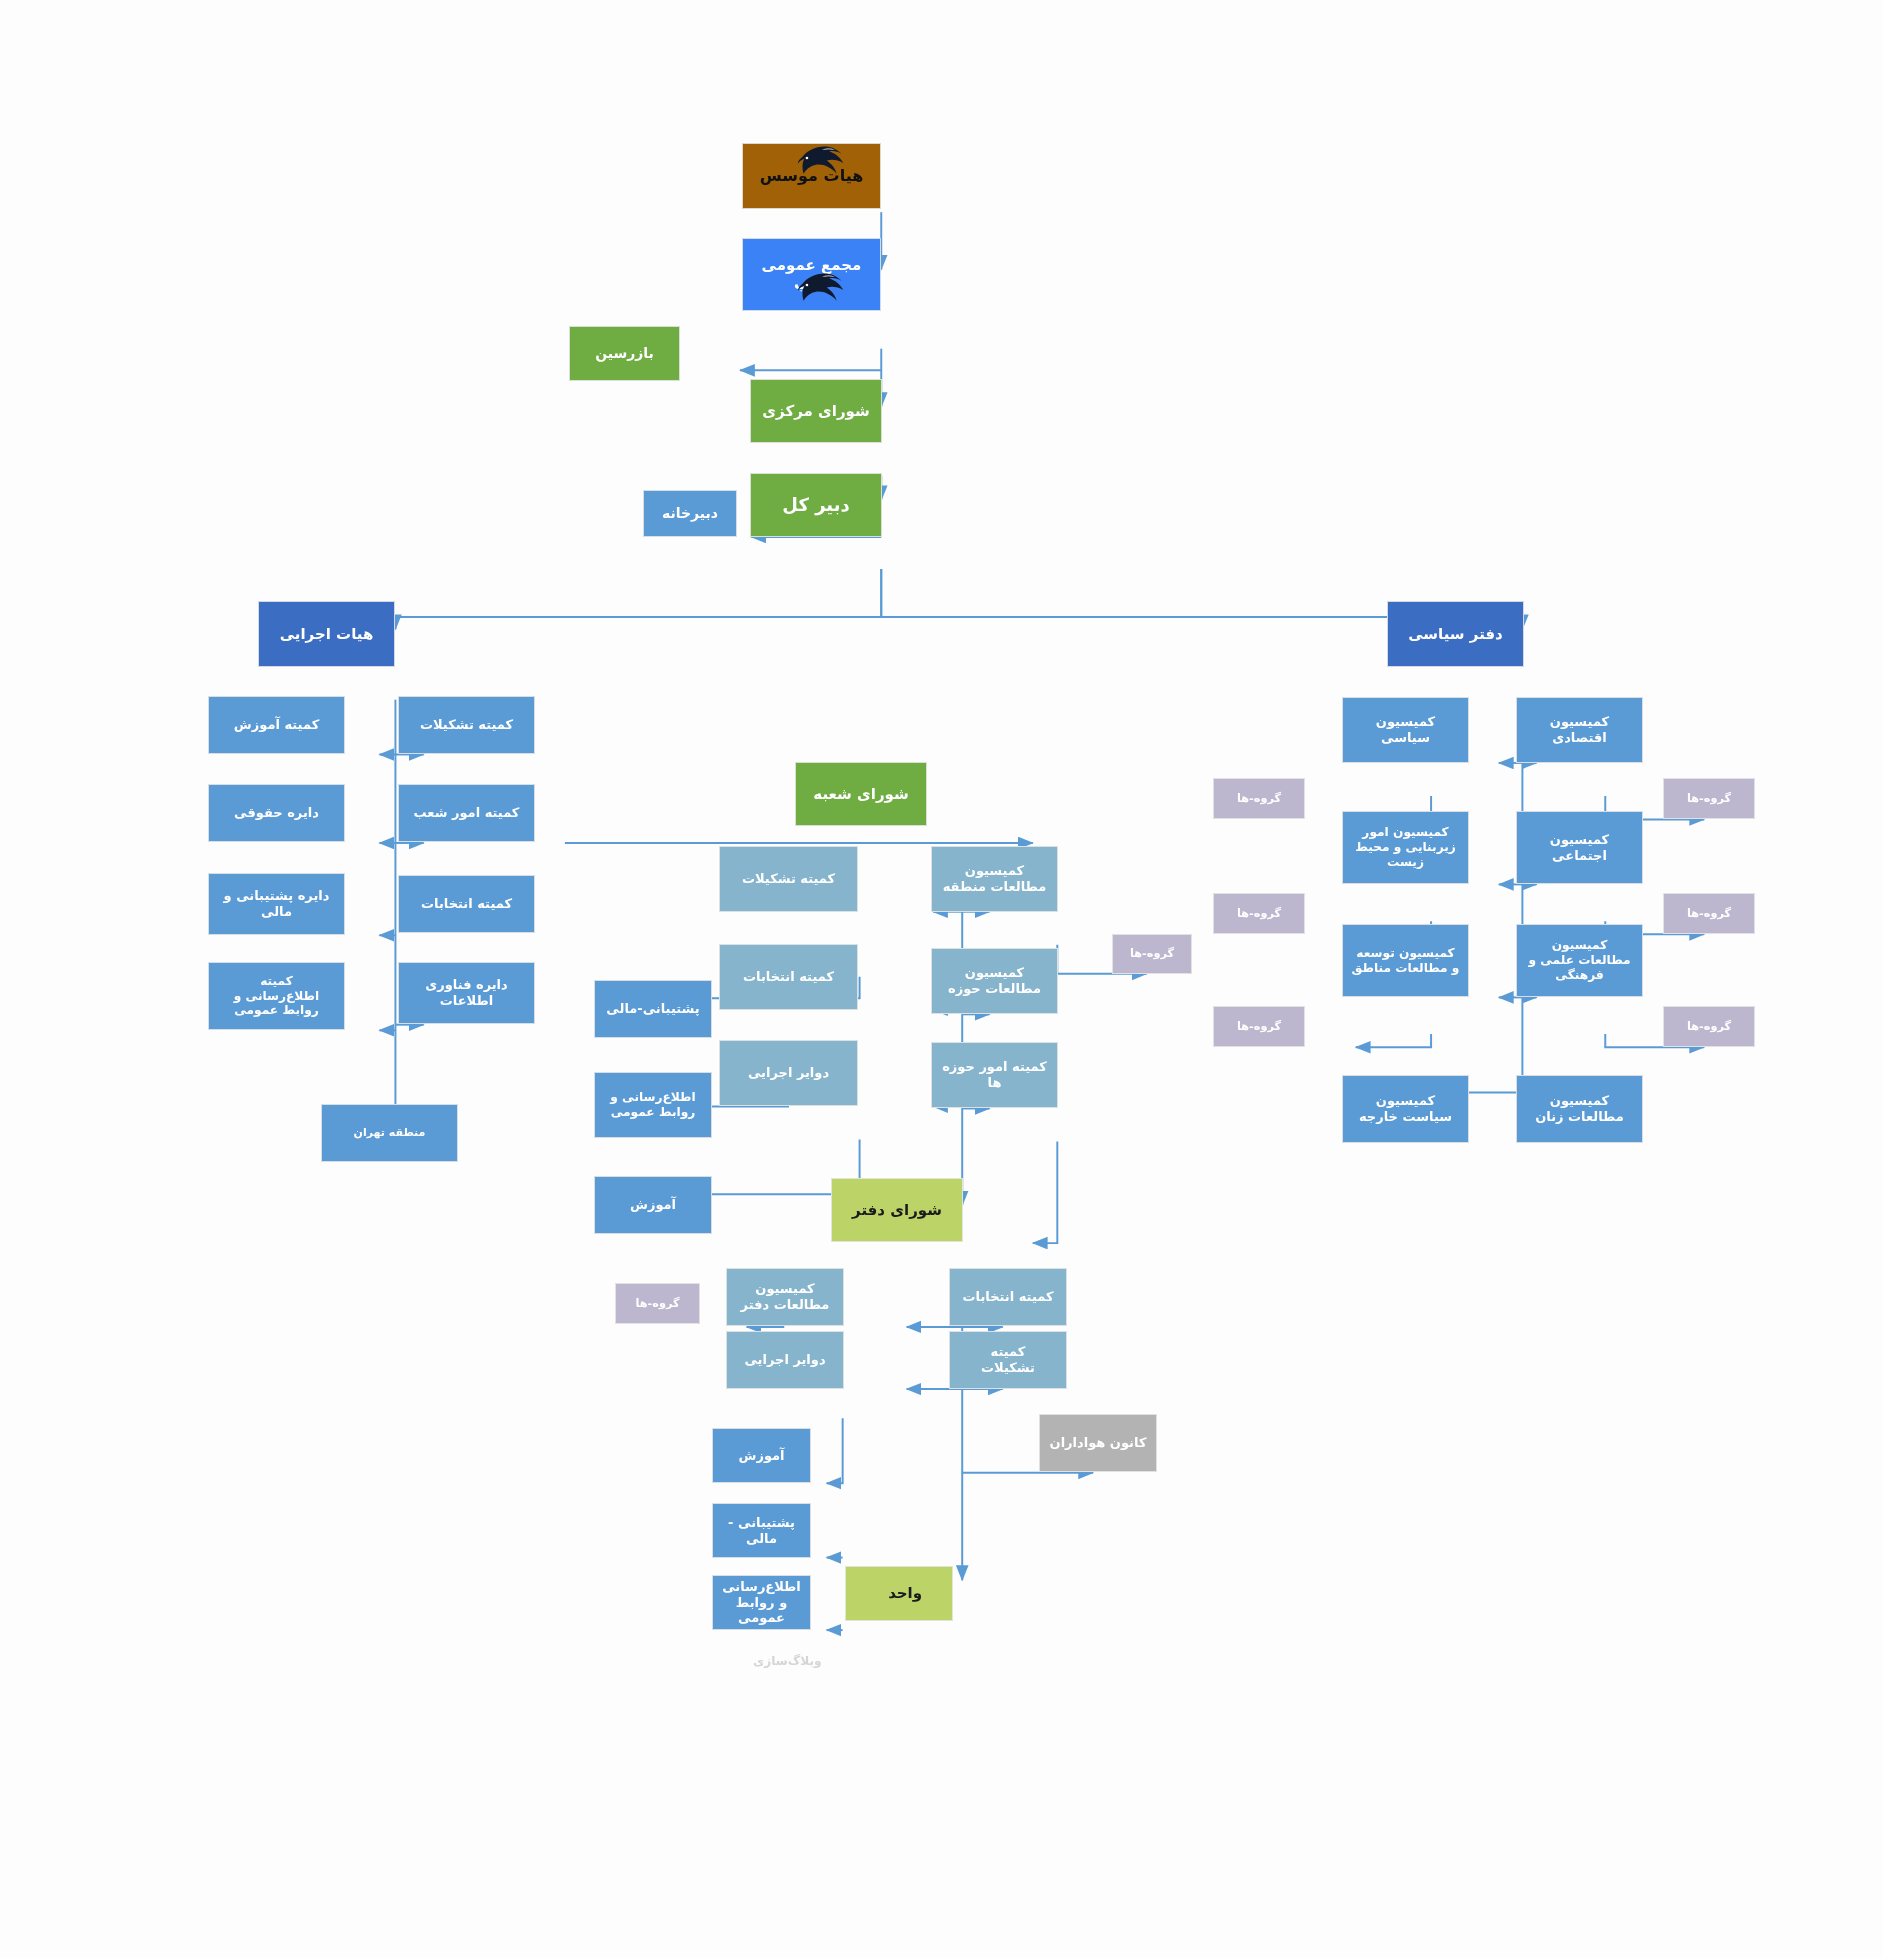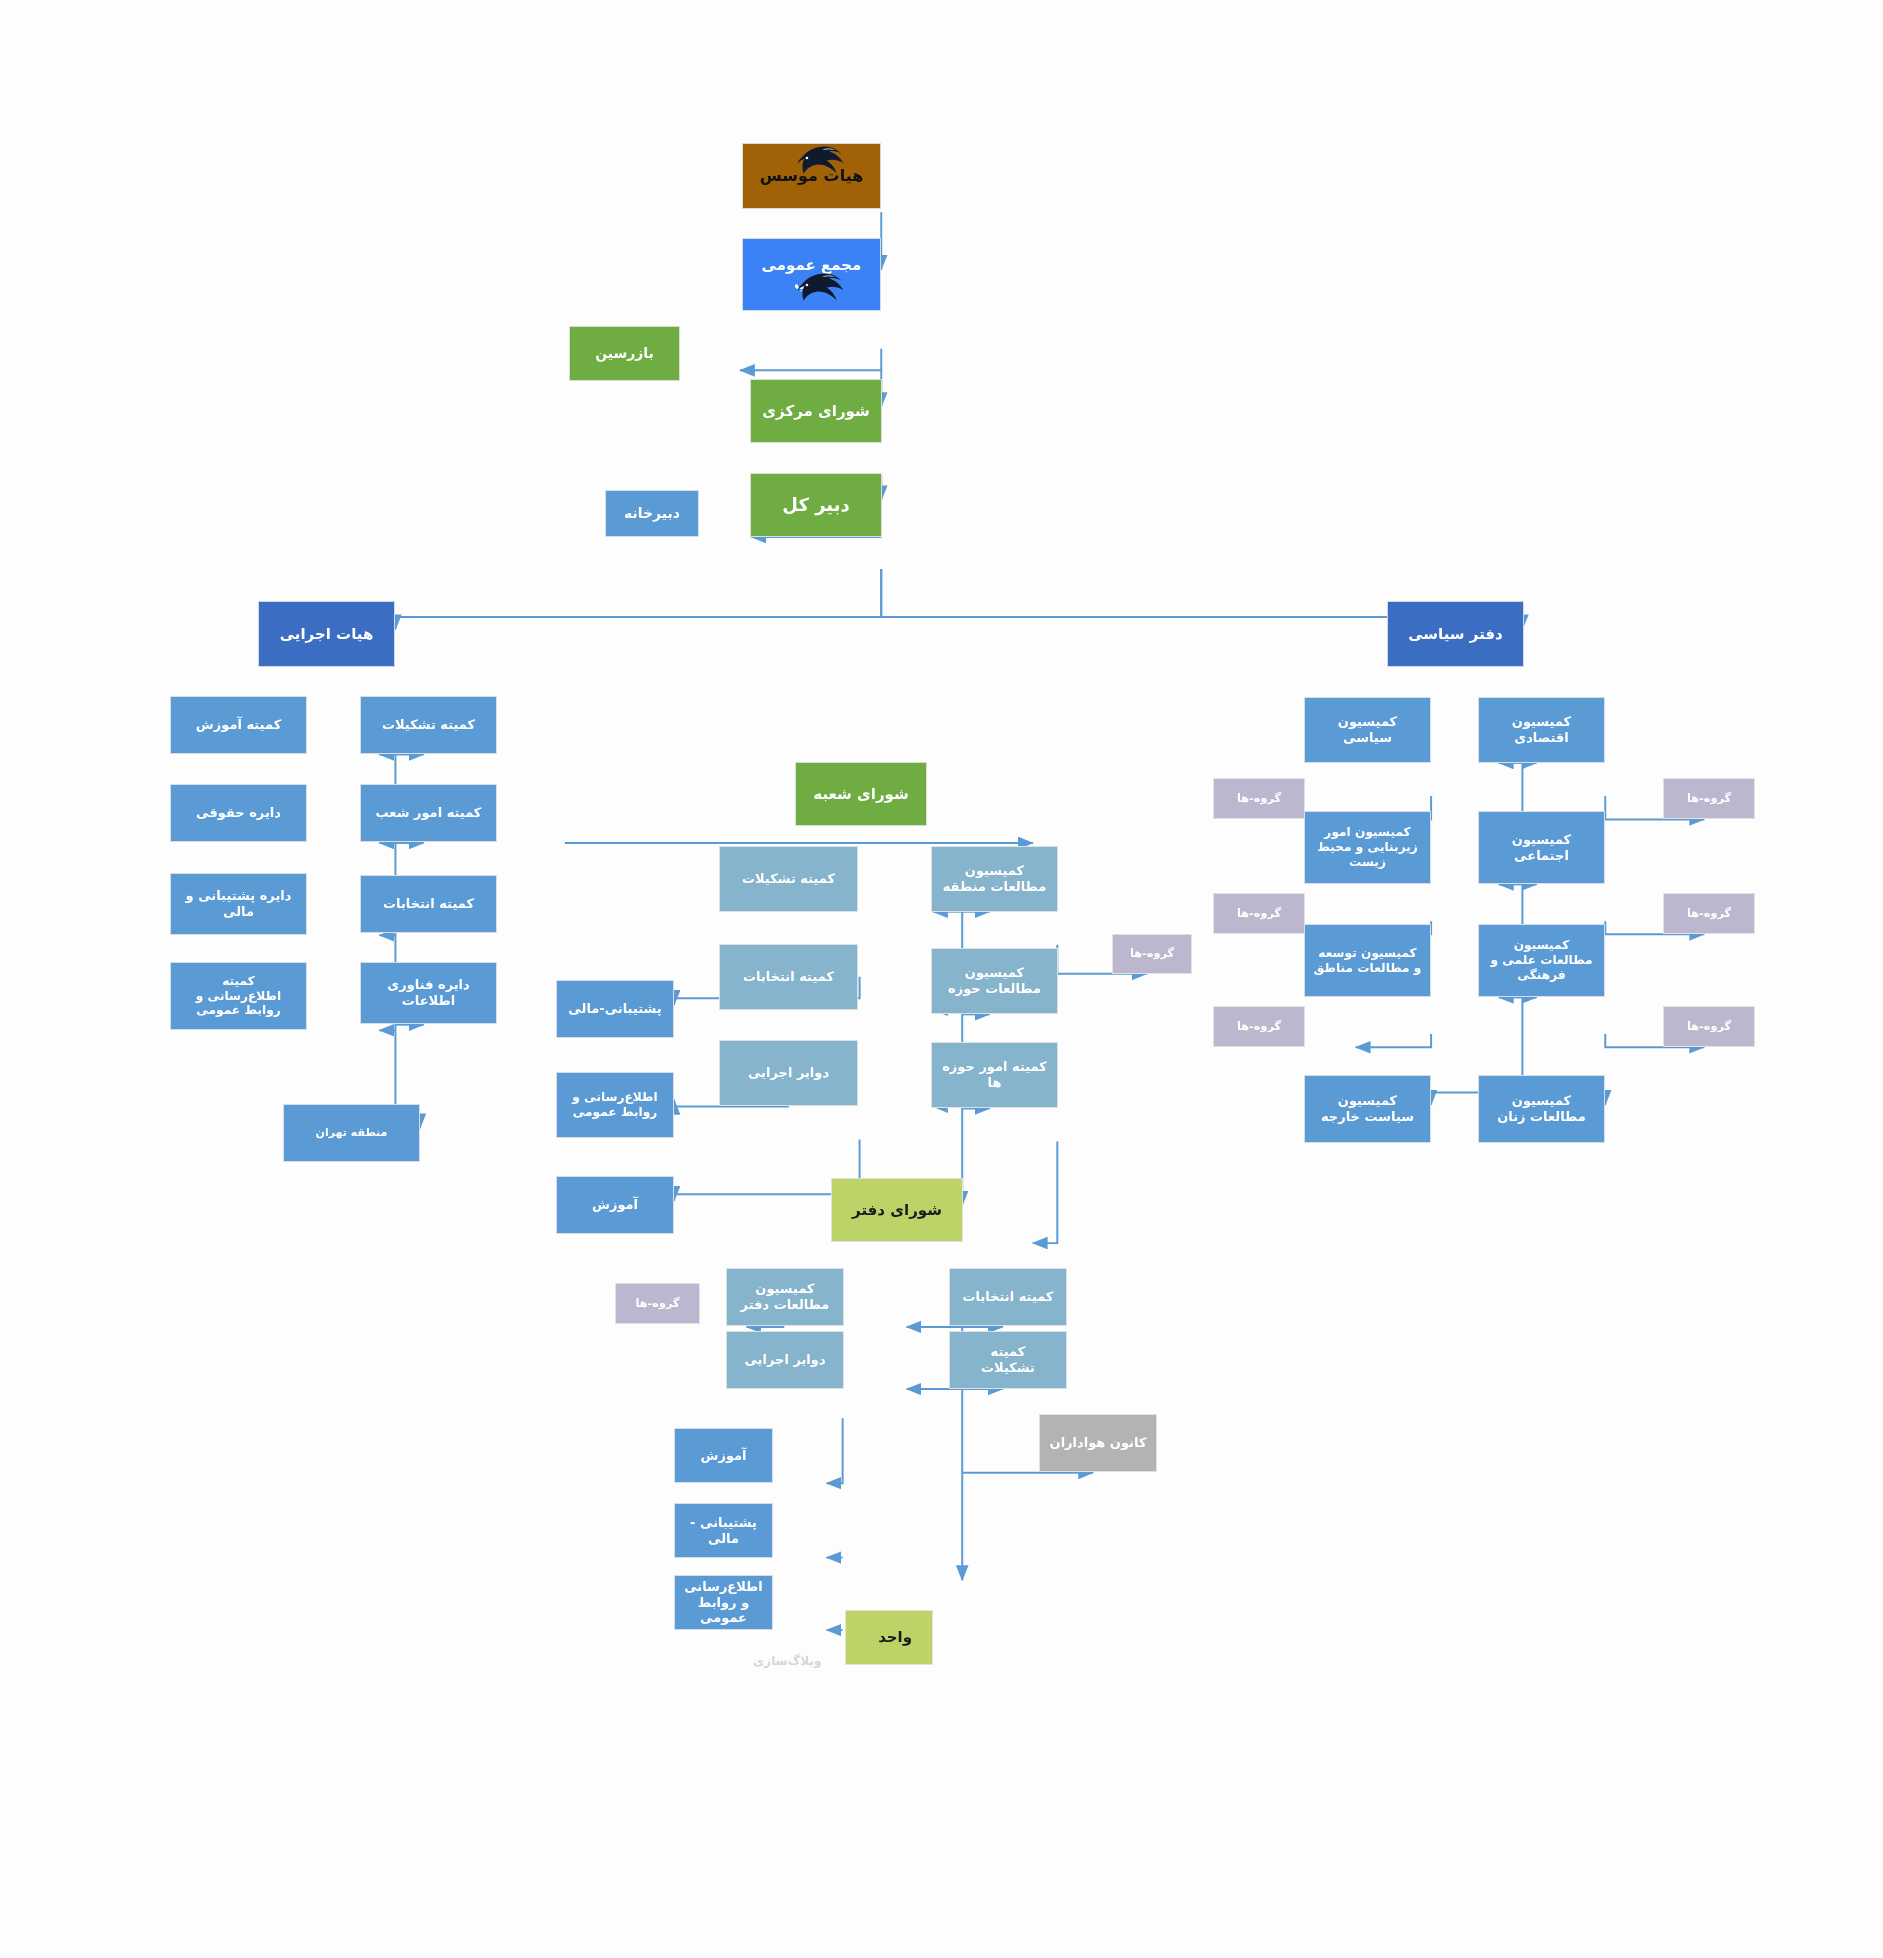--- a/index.html
+++ b/index.html
@@ -28,21 +28,21 @@
     direction:rtl;
     white-space:pre-line;
     padding:1.9px 3.8px;
     overflow:visible;
   }
   .n-cyan{background:#a16207;color:#111111;margin-top:30px;}
   .n-gray{background:#3b82f6;color:#ffffff;}
   .n-green{background:#6fad43;color:#ffffff;}
   .n-olive{background:#bcd368;color:#1b1b1b;}
   .n-darkblue{background:#3b6dc2;color:#ffffff;}
-  .n-blue{background:#5b9bd5;color:#ffffff;}
+  .n-blue{background:#5b9bd5;color:#ffffff;margin-left:38px;}
   .n-steel{background:#86b4cc;color:#ffffff;}
   .n-lilac{background:#bcb6cf;color:#ffffff;}
   .n-grayflat{background:#b3b3b3;color:#ffffff;}
   .dove{
     position:absolute;
     width:55px;height:43px;
     pointer-events:none;
   }
   .wm{
     position:absolute;
@@ -192,21 +192,21 @@
       <div class="node n-steel" style="left: 949px; top: 1268px; width: 118px; height: 58px; font-size: 13px;"><span>کمیته انتخابات</span></div>
       <div class="node n-steel" style="left: 949px; top: 1331px; width: 118px; height: 58px; font-size: 13px;"><span>کمیته
 تشکیلات</span></div>
       <div class="node n-grayflat" style="left: 1039px; top: 1414px; width: 118px; height: 58px; font-size: 13px;"><span>کانون هواداران</span></div>
       <div class="node n-blue" style="left: 674px; top: 1428px; width: 99px; height: 55px; font-size: 13px;"><span>آموزش</span></div>
       <div class="node n-blue" style="left: 674px; top: 1503px; width: 99px; height: 55px; font-size: 13px;"><span>پشتیبانی -
 مالی</span></div>
       <div class="node n-blue" style="left: 674px; top: 1575px; width: 99px; height: 55px; font-size: 13px;"><span>اطلاع‌رسانی
 و روابط
 عمومی</span></div>
-      <div class="node n-olive" style="left: 845px; top: 1610px; width: 88px; height: 55px; font-size: 15px; padding-left: 16px;"><span>واحد</span></div>
+      <div class="node n-olive" style="left: 845px; top: 1566px; width: 108px; height: 55px; font-size: 15px; padding-left: 16px;"><span>واحد</span></div>
       <div class="dove" style="left: 796px; top: 139px;"><svg viewBox="0 0 64 52" width="55" height="43" xmlns="http://www.w3.org/2000/svg">
           <path d="M6,22 C12,14 22,9 33,9 C41,9 48,12 54,18 C49,15 44,14 39,15 C46,17 52,22 56,29 C49,25 42,24 36,26 C42,30 46,35 48,42 C41,34 32,30 23,31 C17,32 11,36 8,42 C6,36 6,29 9,24 C6,25 3,27 1,30 C1,27 3,24 6,22 Z" fill="#101a2e"></path>
           <path d="M30,13 C35,11 41,11 46,13 C41,12 35,12 30,13 Z" fill="#ffffff"></path>
           <circle cx="12" cy="23" r="1.6" fill="#ffffff"></circle>
         </svg></div>
       <div class="dove" style="left: 796px; top: 266px;"><svg viewBox="0 0 64 52" width="55" height="43" xmlns="http://www.w3.org/2000/svg">
           <path d="M6,22 C12,14 22,9 33,9 C41,9 48,12 54,18 C49,15 44,14 39,15 C46,17 52,22 56,29 C49,25 42,24 36,26 C42,30 46,35 48,42 C41,34 32,30 23,31 C17,32 11,36 8,42 C6,36 6,29 9,24 C6,25 3,27 1,30 C1,27 3,24 6,22 Z" fill="#101a2e"></path>
           <path d="M30,13 C35,11 41,11 46,13 C41,12 35,12 30,13 Z" fill="#ffffff"></path>
           <circle cx="12" cy="23" r="1.6" fill="#ffffff"></circle>
         </svg></div>

